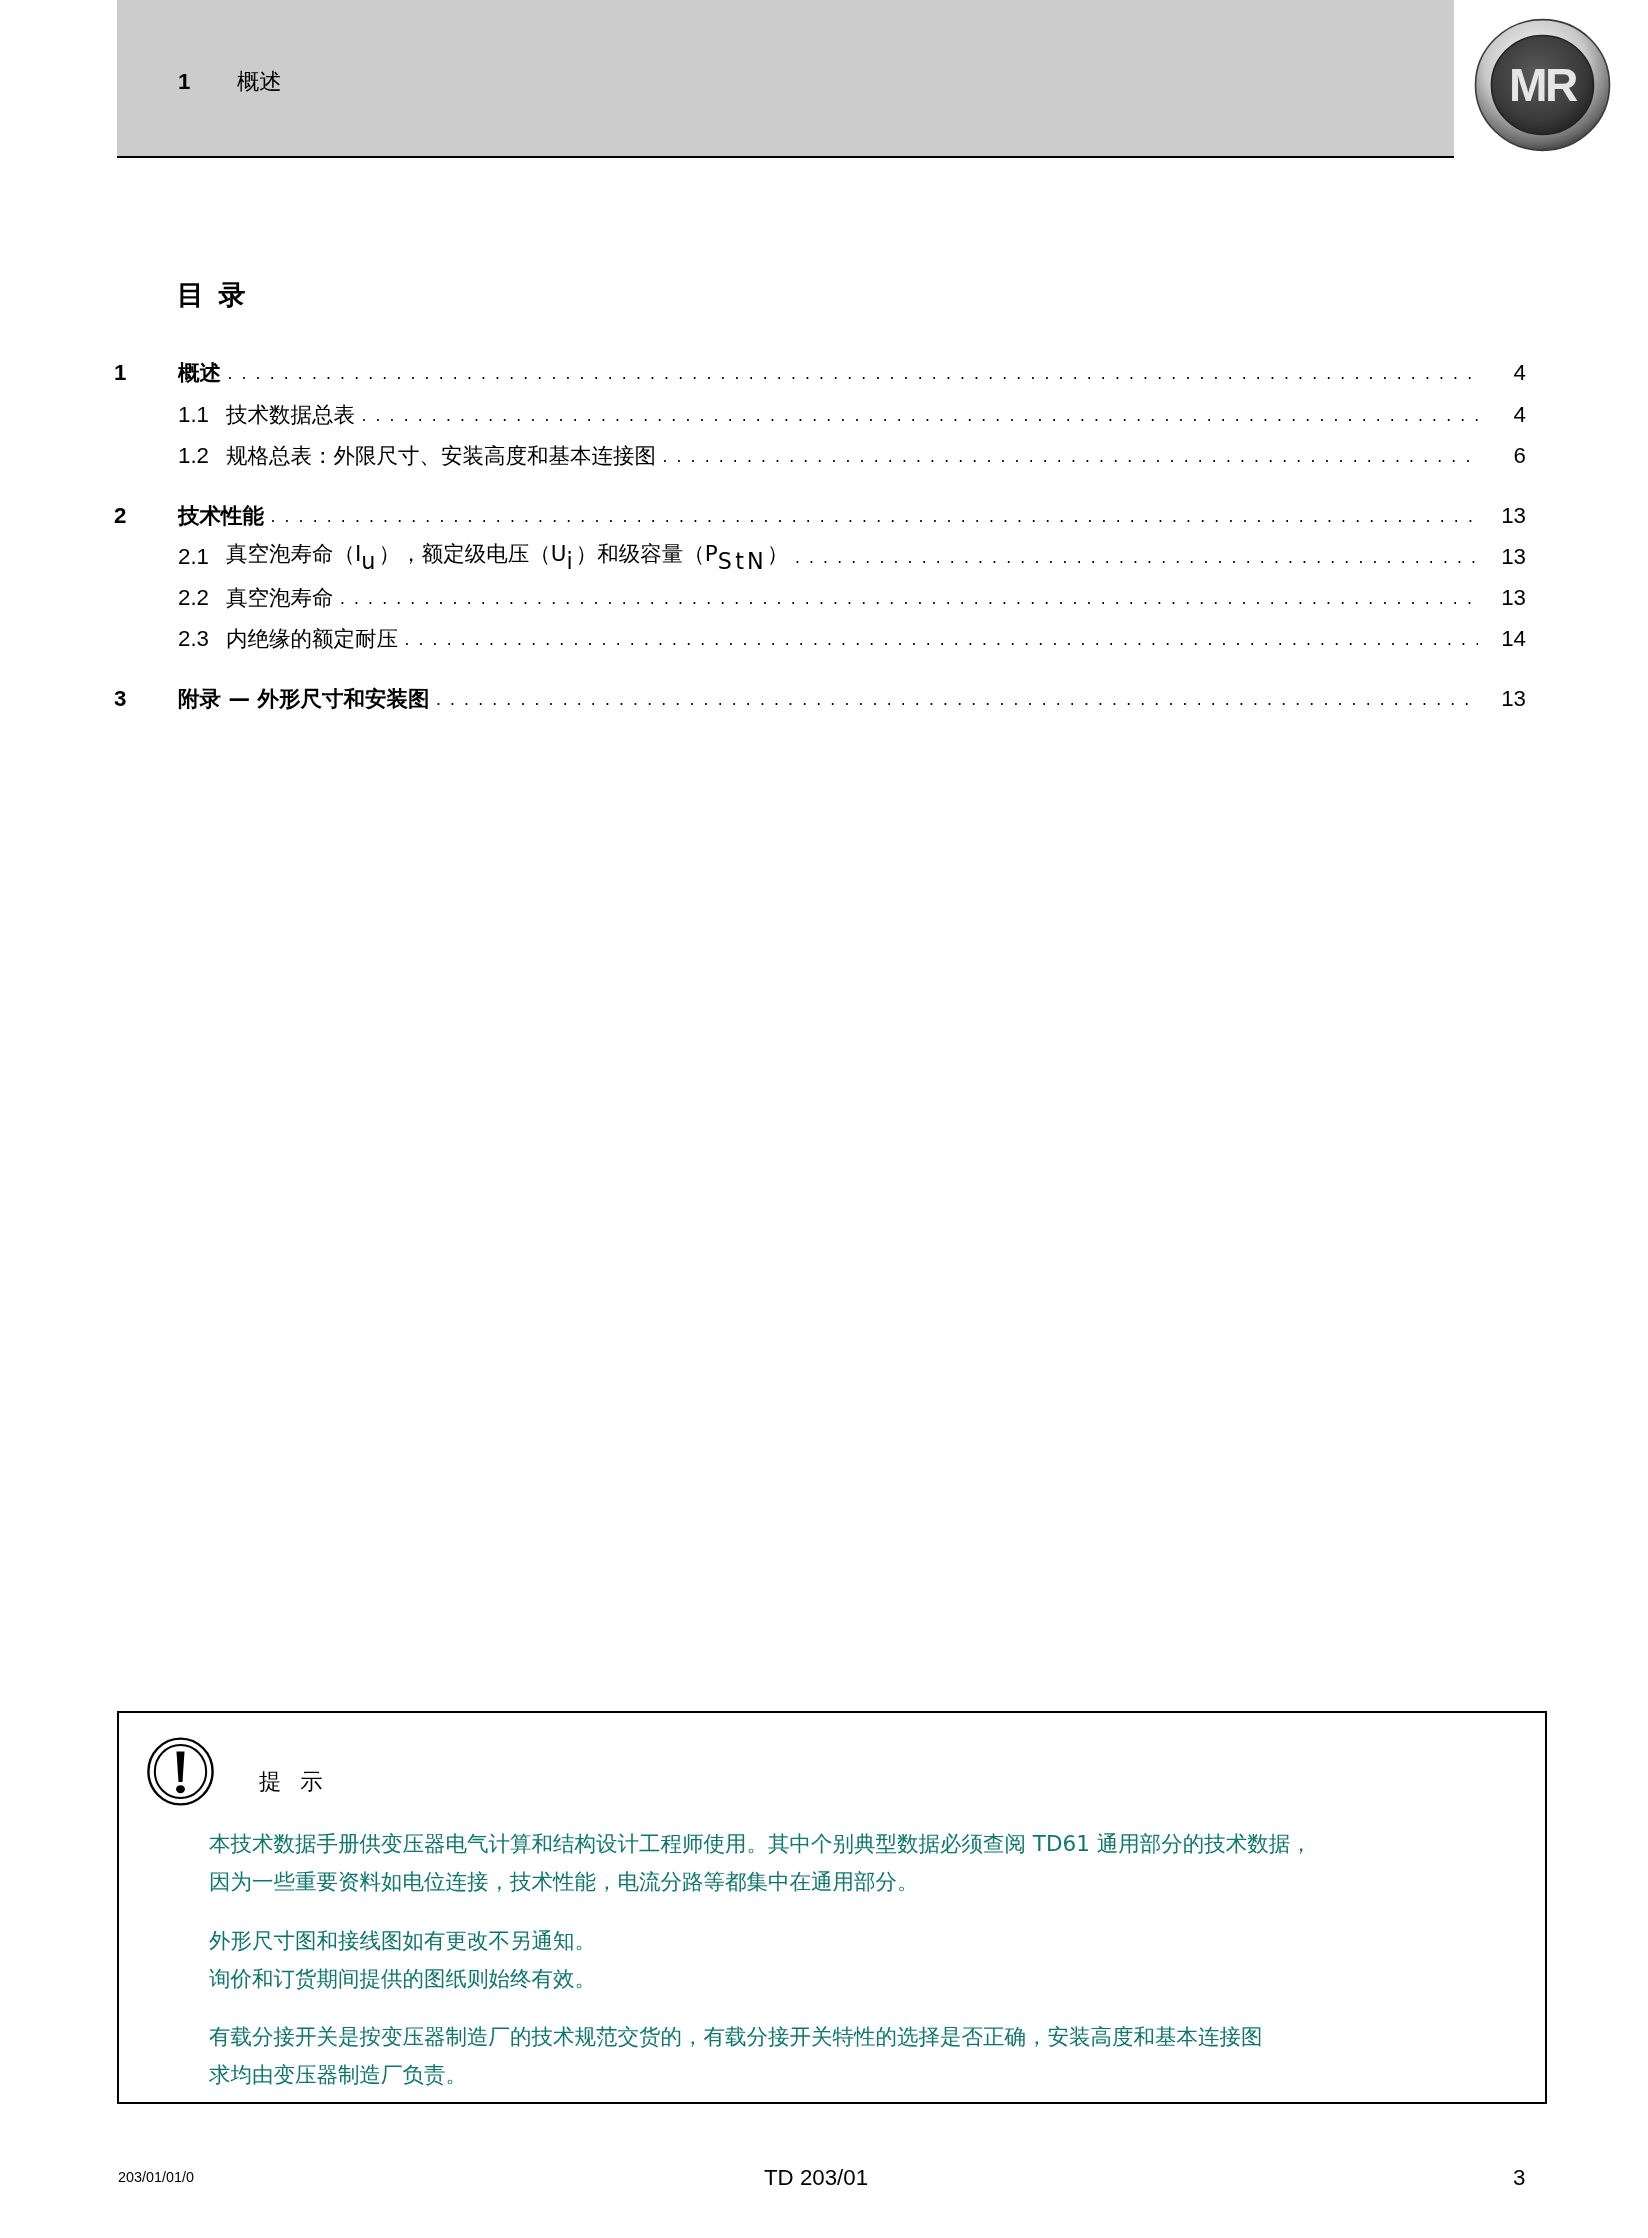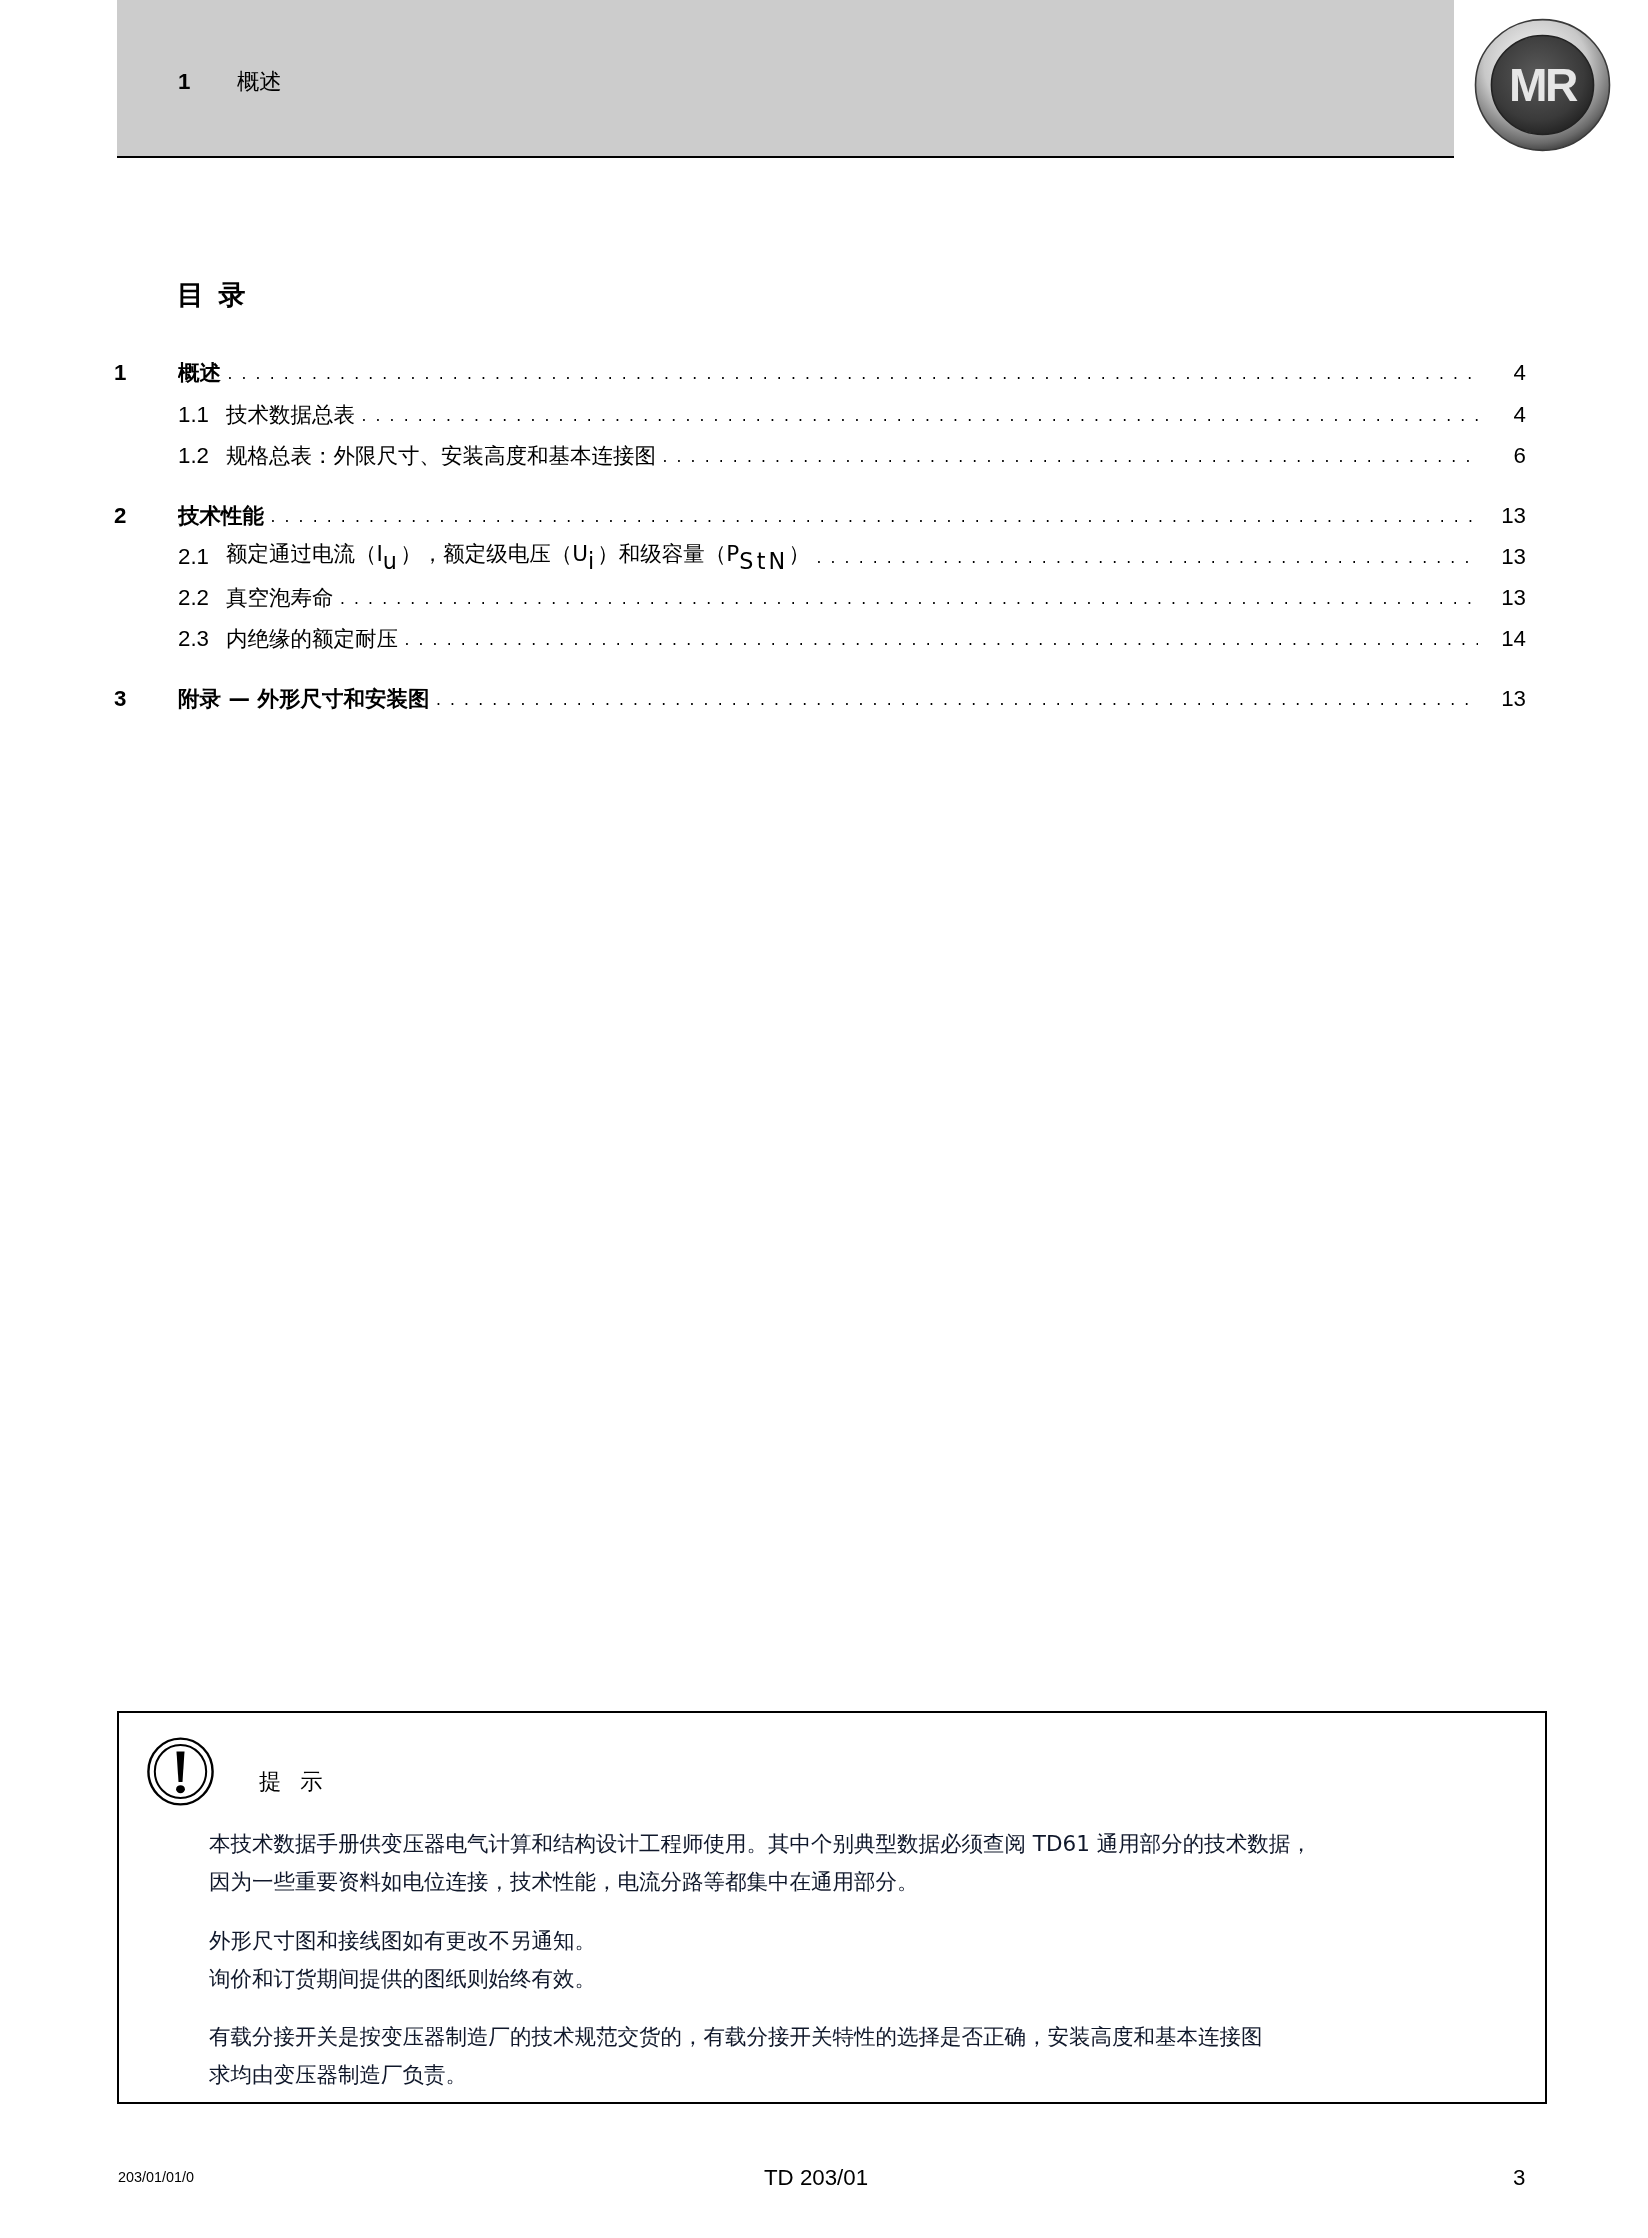--- a/index.html
+++ b/index.html
@@ -149,21 +149,21 @@
     font-family: "DejaVu Sans", sans-serif;
     line-height: 29px;
   }
   .note-para {
     position: absolute;
     left: 90px;
     width: 1308px;
     font-family: "DejaVu Sans", sans-serif;
     font-size: 21.5px;
     line-height: 38px;
-    color: #0f172a;
+    color: #0f766e;
   }
   .note-para.p1 { top: 112px; }
   .note-para.p2 { top: 209px; }
   .note-para.p3 { top: 305px; }
   .footer-left {
     position: absolute;
     left: 118px;
     top: 2169px;
     font-size: 14.4px;
     line-height: 17.6px;
@@ -246,21 +246,21 @@
     <div class="label-wrap">
       <span class="label">技术性能</span>
       <span class="leader">....................................................................................................................................................................</span>
     </div>
     <span class="page">13</span>
   </div>
 
   <div class="toc-row sub" style="top:541px">
     <span class="num">2.1</span>
     <div class="label-wrap">
-      <span class="label"><span>额定通过电流（I</span><sub>u</sub><span>），额定级电压（U</span><sub>i</sub><span>）和级容量（P</span><sub>StN</sub><span>）</span></span>
+      <span class="label"><span>真空泡寿命（I</span><sub>u</sub><span>），额定级电压（U</span><sub>i</sub><span>）和级容量（P</span><sub>StN</sub><span>）</span></span>
       <span class="leader">....................................................................................................................................................................</span>
     </div>
     <span class="page">13</span>
   </div>
 
   <div class="toc-row sub" style="top:582px">
     <span class="num">2.2</span>
     <div class="label-wrap">
       <span class="label">真空泡寿命</span>
       <span class="leader">....................................................................................................................................................................</span>

